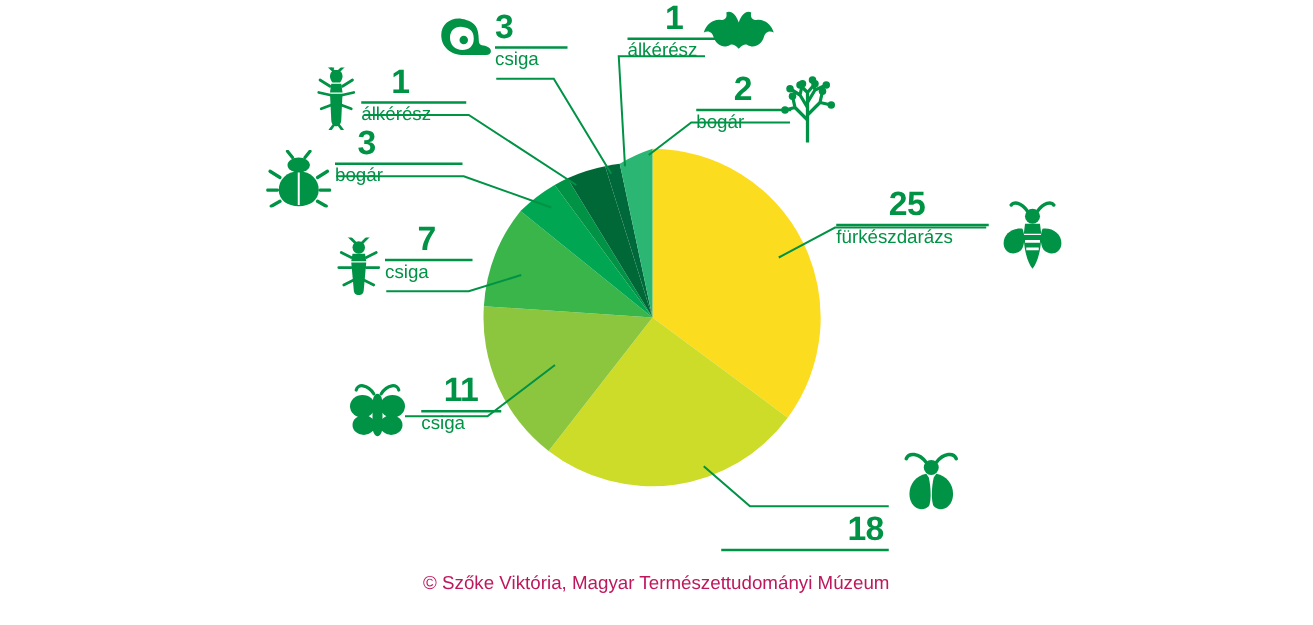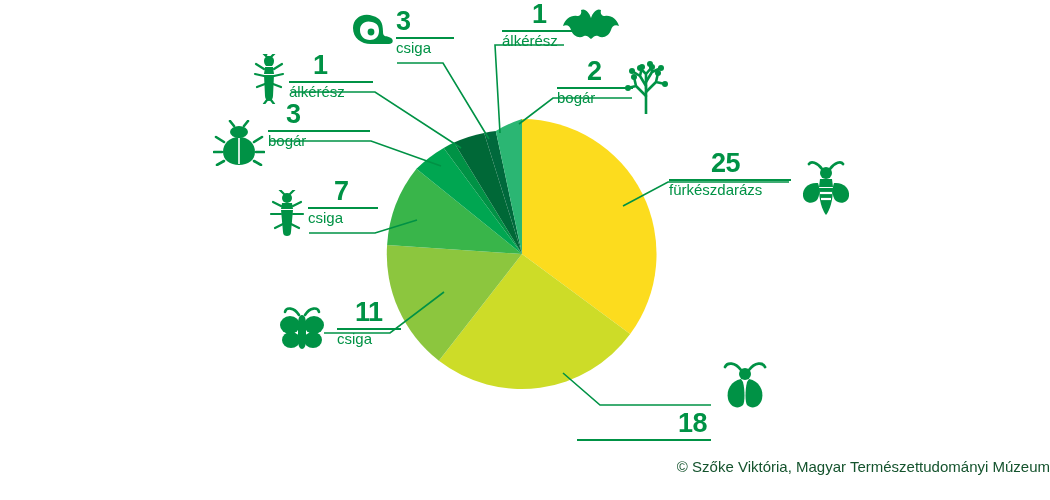--- a/index.html
+++ b/index.html
@@ -23,22 +23,22 @@
 
   
   .lblbox{display:flex;flex-direction:column;}
   .lblbox.right-al{align-items:flex-end;}
   .lblbox.left-al{align-items:flex-start;}
 
   .icon{position:absolute;color:#009245;}
   .icon svg{display:block;fill:#009245;}
 
   .credit{
-    position:absolute;left:0;right:0;top:458px;text-align:right;
-    color:#14532d;font-size:15px;
+    position:absolute;left:0;right:0;top:458px;text-align:center;
+    color:#be185d;font-size:15px;
     font-family:"Liberation Sans","DejaVu Sans",sans-serif;
   }
 </style>
 </head>
 <body>
 
 <div class="stage">
 
   <svg class="pie-svg" viewBox="0 0 1050 500">
     <g>

